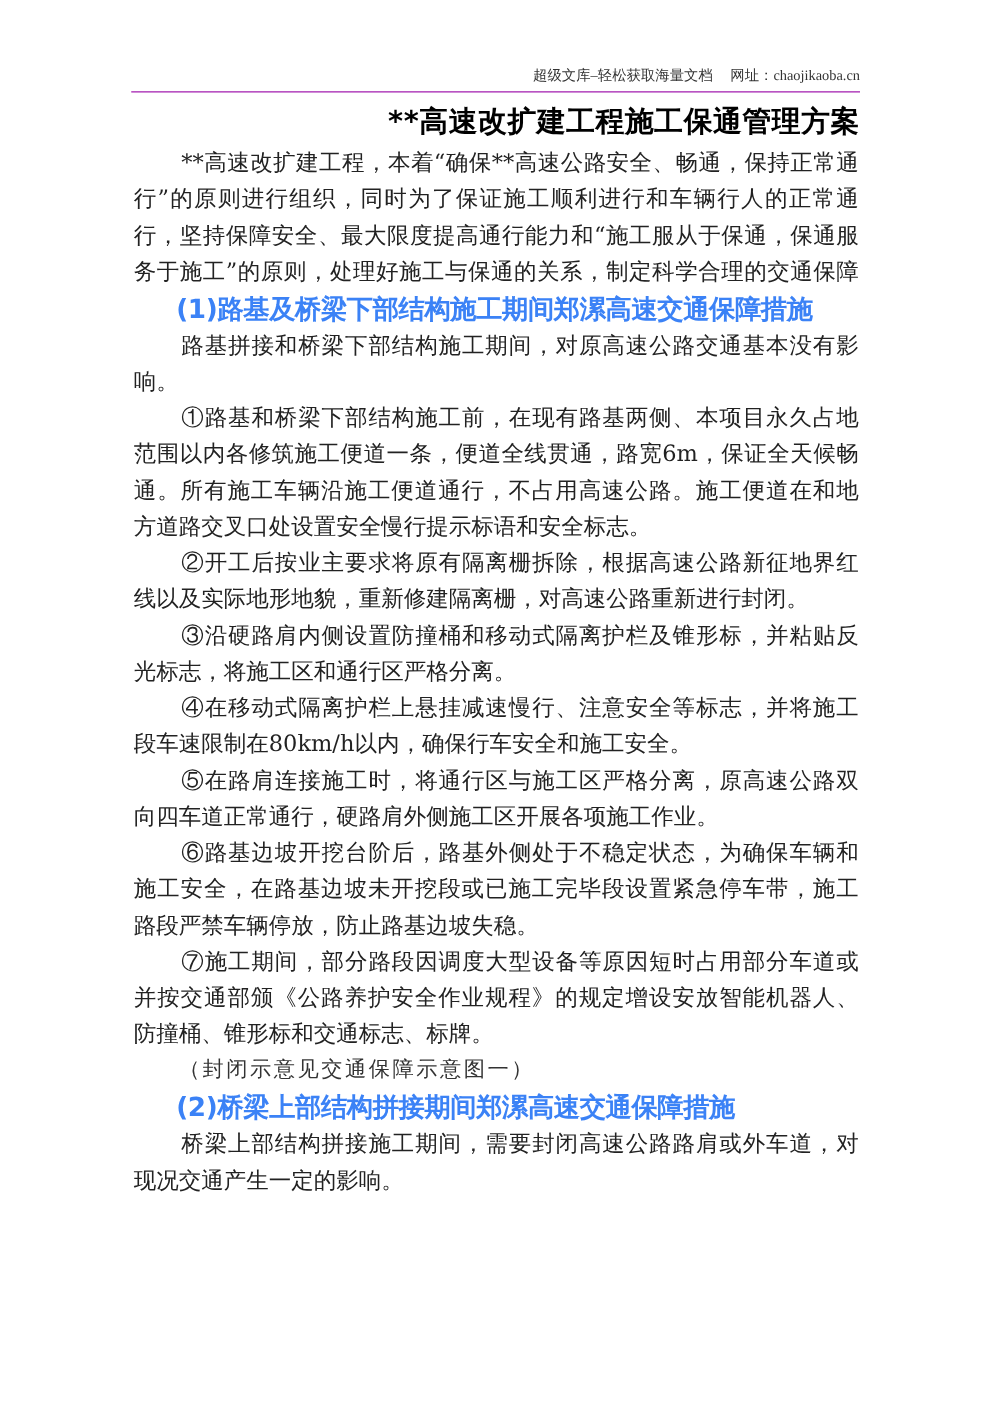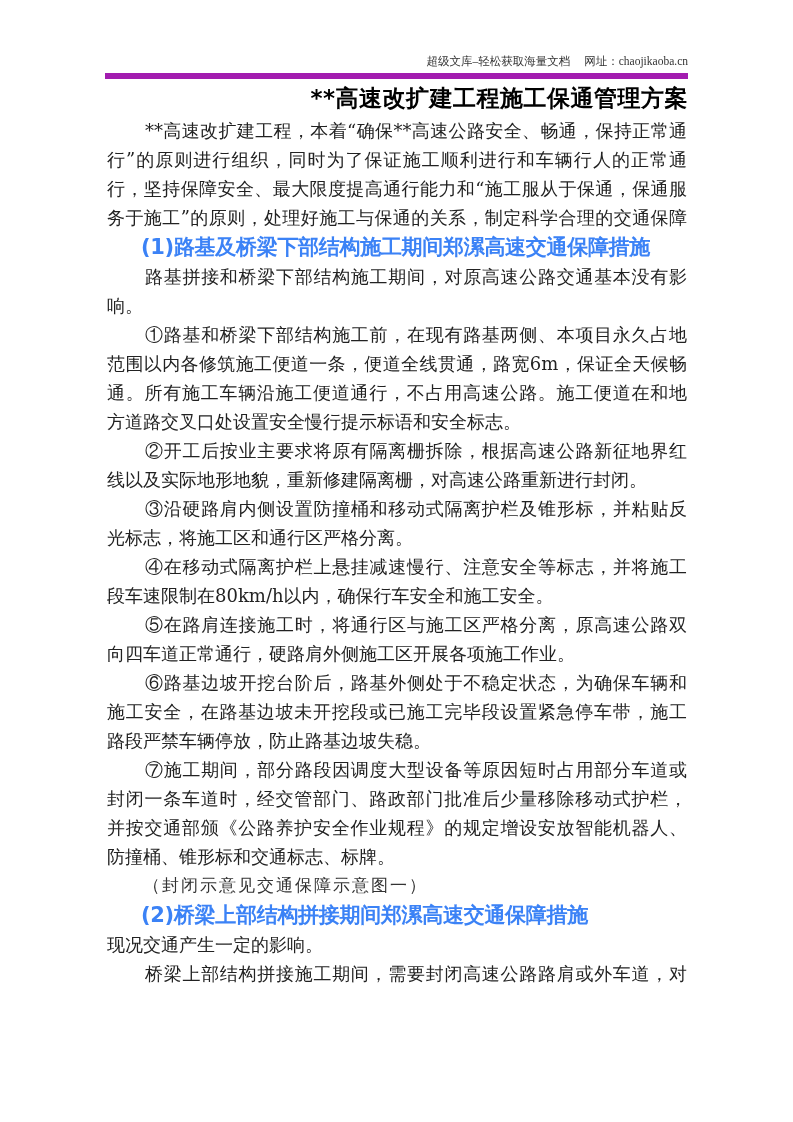--- a/index.html
+++ b/index.html
@@ -1,19 +1,19 @@
 <!DOCTYPE html>
 <html><head>
 <meta charset="utf-8">
 <style>
   html, body { margin: 0; padding: 0; background: #ffffff; }
   body { width: 793px; height: 1122px; position: relative; overflow: hidden; font-family: "DejaVu Serif", "Liberation Serif", serif; color: #111; }
   .header {
     position: absolute; left: 105px; top: 52px; width: 583px; height: 21px;
-    border-bottom: 6px solid #a21caf;
+    border-bottom: 1px solid #a21caf;
     font-family: "Liberation Serif", "DejaVu Serif", serif;
     font-size: 11.5px; color: #333; text-align: right; line-height: 18px;
   }
   .header .gap { display: inline-block; width: 14px; }
   .title {
     position: absolute; left: 105px; top: 80px; width: 583px; text-align: right;
     font-family: "DejaVu Sans", "Liberation Sans", sans-serif;
     font-weight: bold; font-size: 23px; line-height: 36px; color: #000; letter-spacing: 0.5px;
   }
   .body {
@@ -85,26 +85,25 @@
   </div>
 
   <div>
     <span class="line indent">⑥路基边坡开挖台阶后，路基外侧处于不稳定状态，为确保车辆和</span>
     <span class="line">施工安全，在路基边坡未开挖段或已施工完毕段设置紧急停车带，施工</span>
     <span class="line last">路段严禁车辆停放，防止路基边坡失稳。</span>
   </div>
 
   <div>
     <span class="line indent">⑦施工期间，部分路段因调度大型设备等原因短时占用部分车道或</span>
-    <span class="line">封闭一条车道时，经交管部门、路政部门批准后少量移除移动式护栏，</span>
     <span class="line">并按交通部颁《公路养护安全作业规程》的规定增设安放智能机器人、</span>
     <span class="line last">防撞桶、锥形标和交通标志、标牌。</span>
   </div>
 
   <div class="note">（封闭示意见交通保障示意图一）</div>
 
   <div class="heading">(2)桥梁上部结构拼接期间郑漯高速交通保障措施</div>
 
   <div>
+    <span class="line indent">桥梁上部结构拼接施工期间，需要封闭高速公路路肩或外车道，对</span>
     <span class="line last">现况交通产生一定的影响。</span>
-    <span class="line indent">桥梁上部结构拼接施工期间，需要封闭高速公路路肩或外车道，对</span>
   </div>
 </div>
 
 </body></html>

